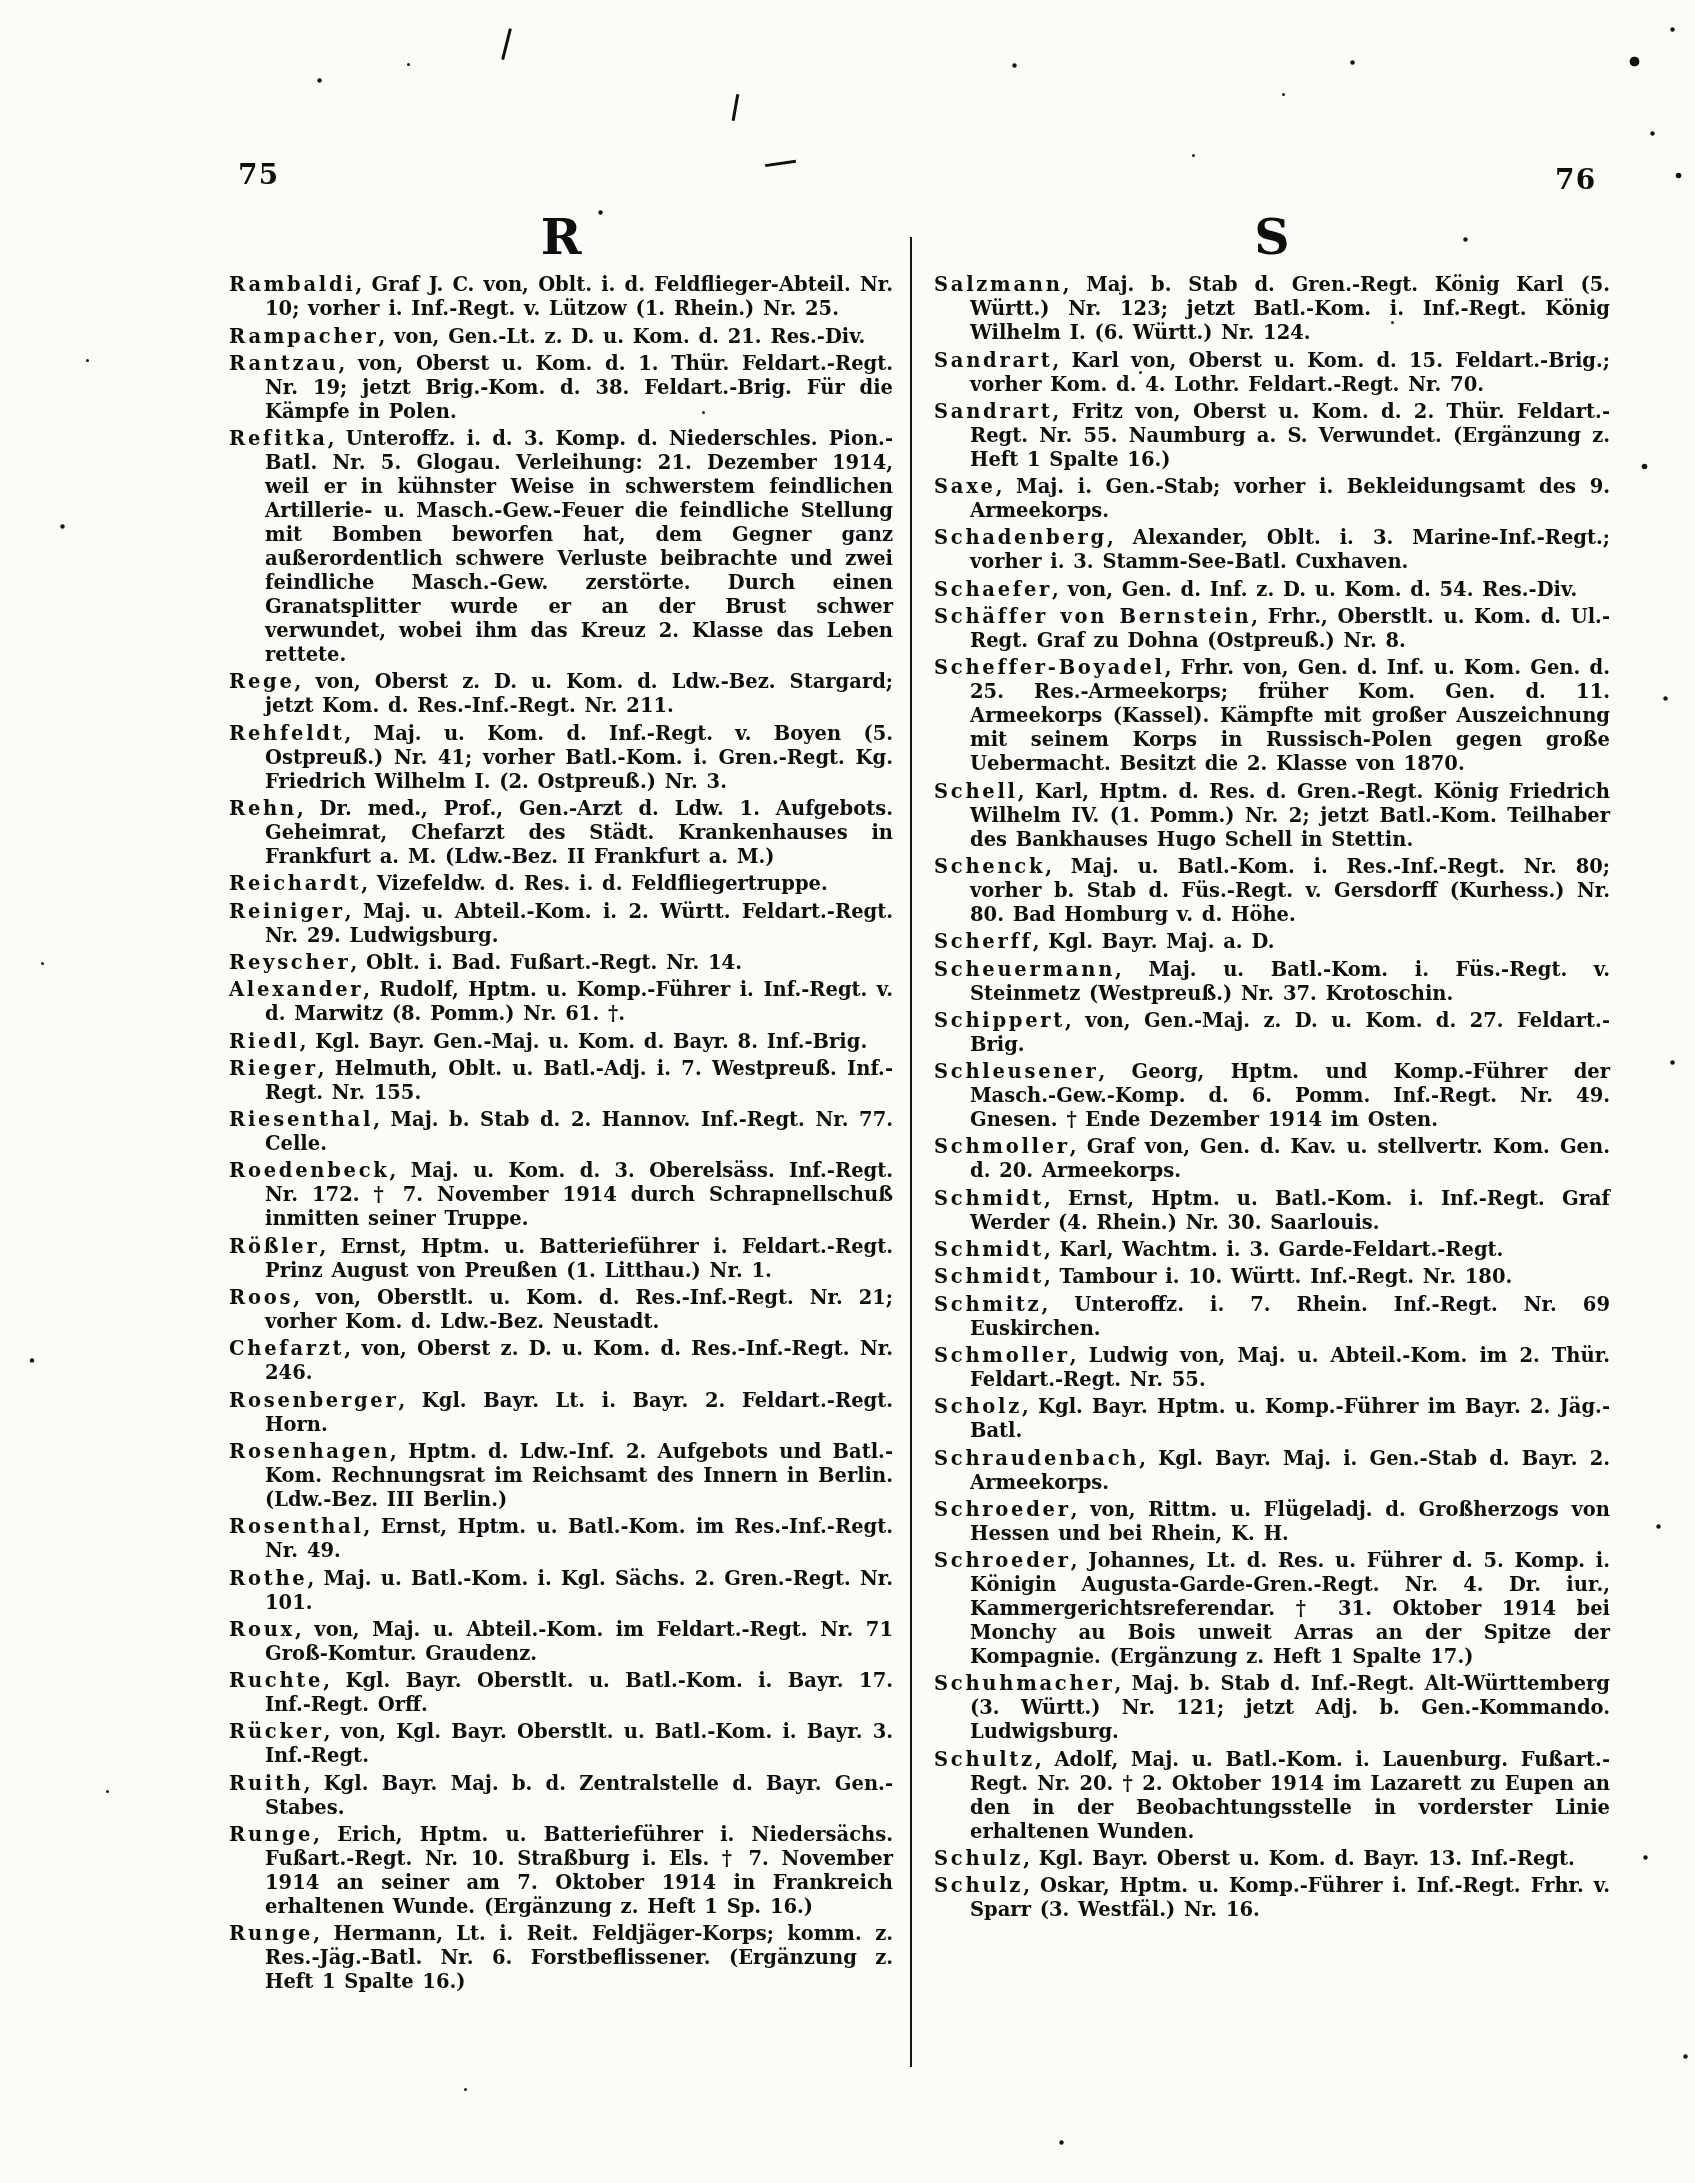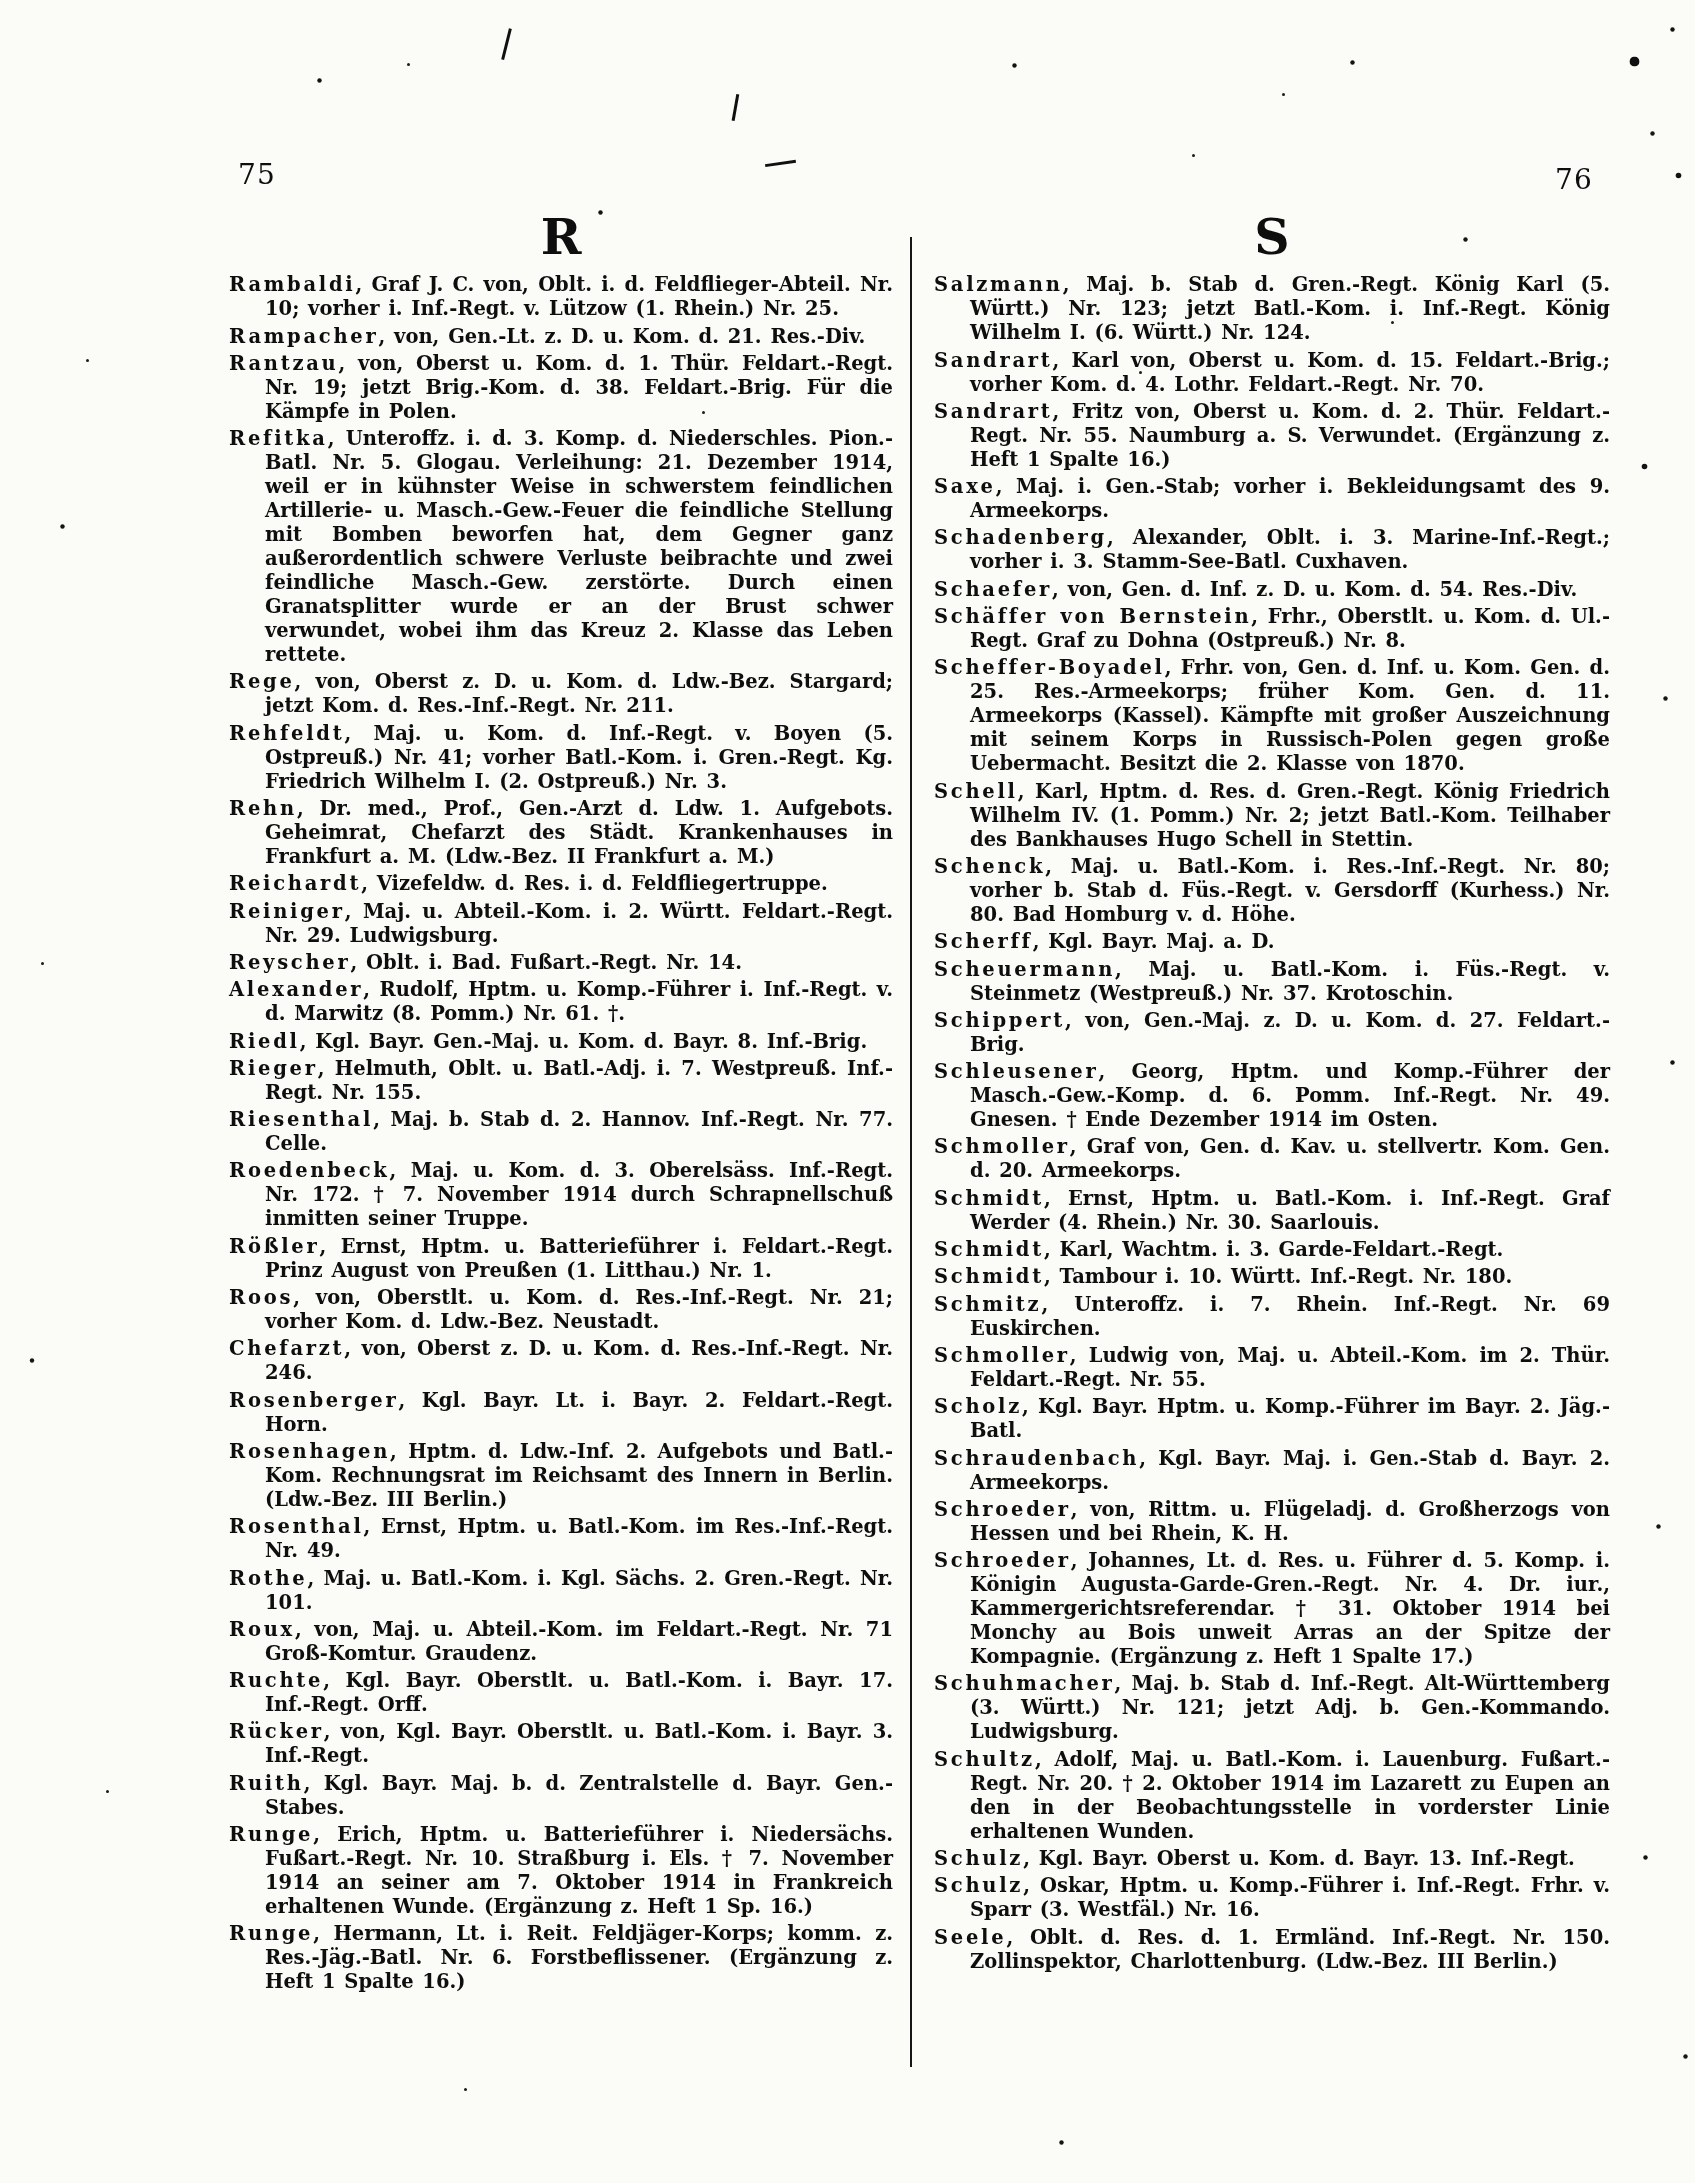--- a/index.html
+++ b/index.html
@@ -8,21 +8,21 @@
     height: 2183px;
     position: relative;
     background: #fbfbf8;
     font-family: "DejaVu Serif", "Liberation Serif", serif;
     color: #0e0e0e;
     overflow: hidden;
   }
   .page-number {
     position: absolute;
     font-size: 28px;
-    font-weight: normal;
+    font-weight: bold;
     letter-spacing: 1.3px;
   }
   #pn-left  { left: 238px;  top: 158px; }
   #pn-right { left: 1555px; top: 163px; }
 
   .column {
     position: absolute;
     top: 211px;
   }
   #col-left  { left: 229px;  width: 664px; }
@@ -174,16 +174,15 @@
       <p class="entry"><span class="surname">Schmitz</span>, Unteroffz. i. 7. Rhein. Inf.-Regt. Nr. 69 Euskirchen.</p>
       <p class="entry"><span class="surname">Schmoller</span>, Ludwig von, Maj. u. Abteil.-Kom. im 2. Thür. Feldart.-Regt. Nr. 55.</p>
       <p class="entry"><span class="surname">Scholz</span>, Kgl. Bayr. Hptm. u. Komp.-Führer im Bayr. 2. Jäg.-Batl.</p>
       <p class="entry"><span class="surname">Schraudenbach</span>, Kgl. Bayr. Maj. i. Gen.-Stab d. Bayr. 2. Armeekorps.</p>
       <p class="entry"><span class="surname">Schroeder</span>, von, Rittm. u. Flügeladj. d. Großherzogs von Hessen und bei Rhein, K. H.</p>
       <p class="entry"><span class="surname">Schroeder</span>, Johannes, Lt. d. Res. u. Führer d. 5. Komp. i. Königin Augusta-Garde-Gren.-Regt. Nr. 4. Dr. iur., Kammergerichtsreferendar. † 31. Oktober 1914 bei Monchy au Bois unweit Arras an der Spitze der Kompagnie. (Ergänzung z. Heft 1 Spalte 17.)</p>
       <p class="entry"><span class="surname">Schuhmacher</span>, Maj. b. Stab d. Inf.-Regt. Alt-Württemberg (3. Württ.) Nr. 121; jetzt Adj. b. Gen.-Kommando. Ludwigsburg.</p>
       <p class="entry"><span class="surname">Schultz</span>, Adolf, Maj. u. Batl.-Kom. i. Lauenburg. Fußart.-Regt. Nr. 20. † 2. Oktober 1914 im Lazarett zu Eupen an den in der Beobachtungsstelle in vorderster Linie erhaltenen Wunden.</p>
       <p class="entry"><span class="surname">Schulz</span>, Kgl. Bayr. Oberst u. Kom. d. Bayr. 13. Inf.-Regt.</p>
       <p class="entry"><span class="surname">Schulz</span>, Oskar, Hptm. u. Komp.-Führer i. Inf.-Regt. Frhr. v. Sparr (3. Westfäl.) Nr. 16.</p>
-      <p class="entry"><span class="surname">Seele</span>, Oblt. d. Res. d. 1. Ermländ. Inf.-Regt. Nr. 150. Zollinspektor, Charlottenburg. (Ldw.-Bez. III Berlin.)</p>
     </div>
 </div>
 
 
 </body></html>

